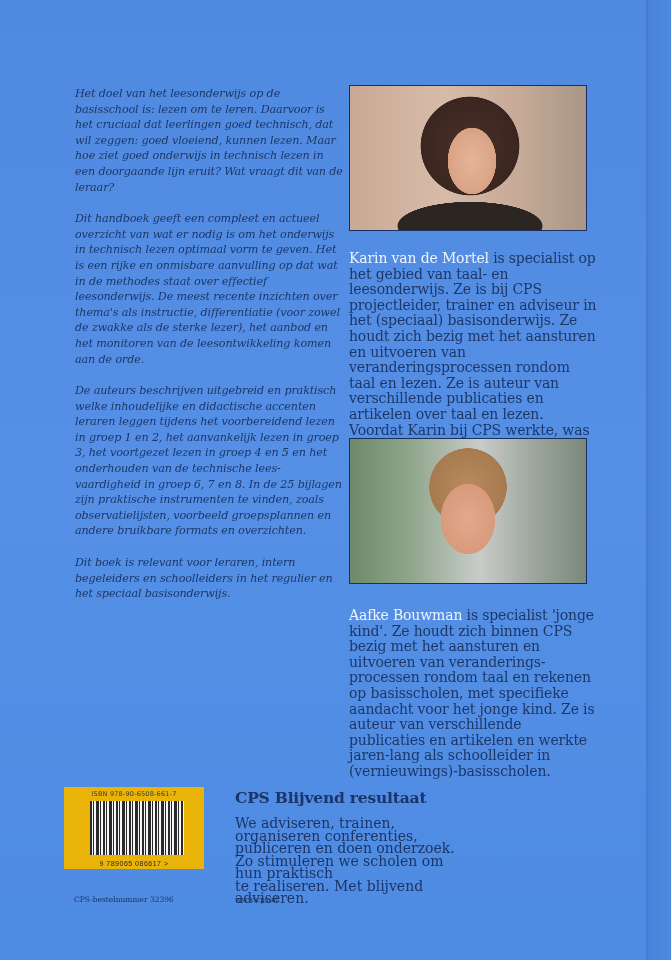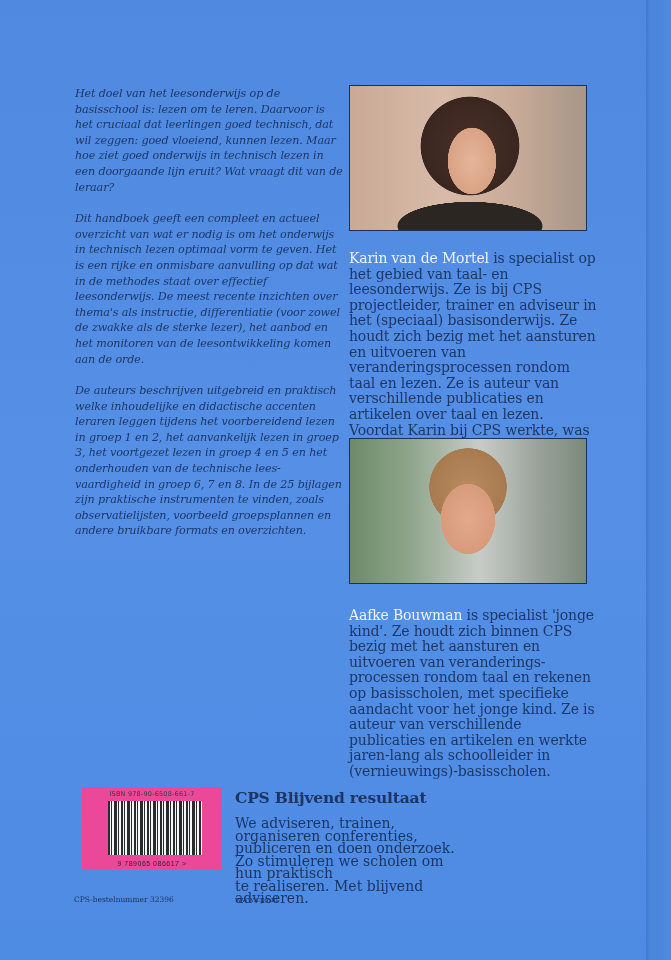--- a/index.html
+++ b/index.html
@@ -92,25 +92,25 @@
     line-height: 15.6px;
     letter-spacing: -0.15px;
   }
   .bio-1 { top: 251px; }
   .bio-2 { top: 608px; }
   .author-name {
     color: #eef3fb;
   }
   .isbn-box {
     position: absolute;
-    left: 82px;
+    left: 64px;
     top: 787px;
     width: 140px;
     height: 82px;
-    background: #ec4899;
+    background: #eab308;
     box-sizing: border-box;
   }
   .isbn-text {
     position: absolute;
     left: 0;
     right: 0;
     top: 3px;
     text-align: center;
     font-family: "DejaVu Sans", sans-serif;
     font-size: 6.5px;
@@ -176,20 +176,21 @@
 </head>
 <body>
 
 <div class="cover"></div>
 <div class="hinge"></div>
 
 <div class="col-left">
   <p>Het doel van het leesonderwijs op de basisschool is: lezen om te leren. Daarvoor is het cruciaal dat leerlingen goed technisch, dat wil zeggen: goed vloeiend, kunnen lezen. Maar hoe ziet goed onderwijs in technisch lezen in een doorgaande lijn eruit? Wat vraagt dit van de leraar?</p>
   <p>Dit handboek geeft een compleet en actueel overzicht van wat er nodig is om het onderwijs in technisch lezen optimaal vorm te geven. Het is een rijke en onmisbare aanvulling op dat wat in de methodes staat over effectief leesonderwijs. De meest recente inzichten over thema's als instructie, differentiatie (voor zowel de zwakke als de sterke lezer), het aanbod en het monitoren van de leesontwikkeling komen aan de orde.</p>
   <p>De auteurs beschrijven uitgebreid en praktisch welke inhoudelijke en didactische accenten leraren leggen tijdens het voorbereidend lezen in groep 1 en 2, het aanvankelijk lezen in groep 3, het voortgezet lezen in groep 4 en 5 en het onderhouden van de technische lees-vaardigheid in groep 6, 7 en 8. In de 25 bijlagen zijn praktische instrumenten te vinden, zoals observatielijsten, voorbeeld groepsplannen en andere bruikbare formats en overzichten.</p>
+  <p>Dit boek is relevant voor leraren, intern begeleiders en schoolleiders in het regulier en het speciaal basisonderwijs.</p>
 </div>
 
 <div class="photo photo-1"></div>
 <div class="bio bio-1">
   <span class="author-name">Karin van de Mortel</span><span> is specialist op het gebied van taal- en leesonderwijs. Ze is bij CPS projectleider, trainer en adviseur in het (speciaal) basisonderwijs. Ze houdt zich bezig met het aansturen en uitvoeren van veranderingsprocessen rondom taal en lezen. Ze is auteur van verschillende publicaties en artikelen over taal en lezen. Voordat Karin bij CPS werkte, was ze leraar, leerlingbegeleider, algemeen schoolbegeleider en pabo-docente.</span>
 </div>
 
 <div class="photo photo-2"></div>
 <div class="bio bio-2">
   <span class="author-name">Aafke Bouwman</span><span> is specialist 'jonge kind'. Ze houdt zich binnen CPS bezig met het aansturen en uitvoeren van veranderings-processen rondom taal en rekenen op basisscholen, met specifieke aandacht voor het jonge kind. Ze is auteur van verschillende publicaties en artikelen en werkte jaren-lang als schoolleider in (vernieuwings)-basisscholen.</span>

